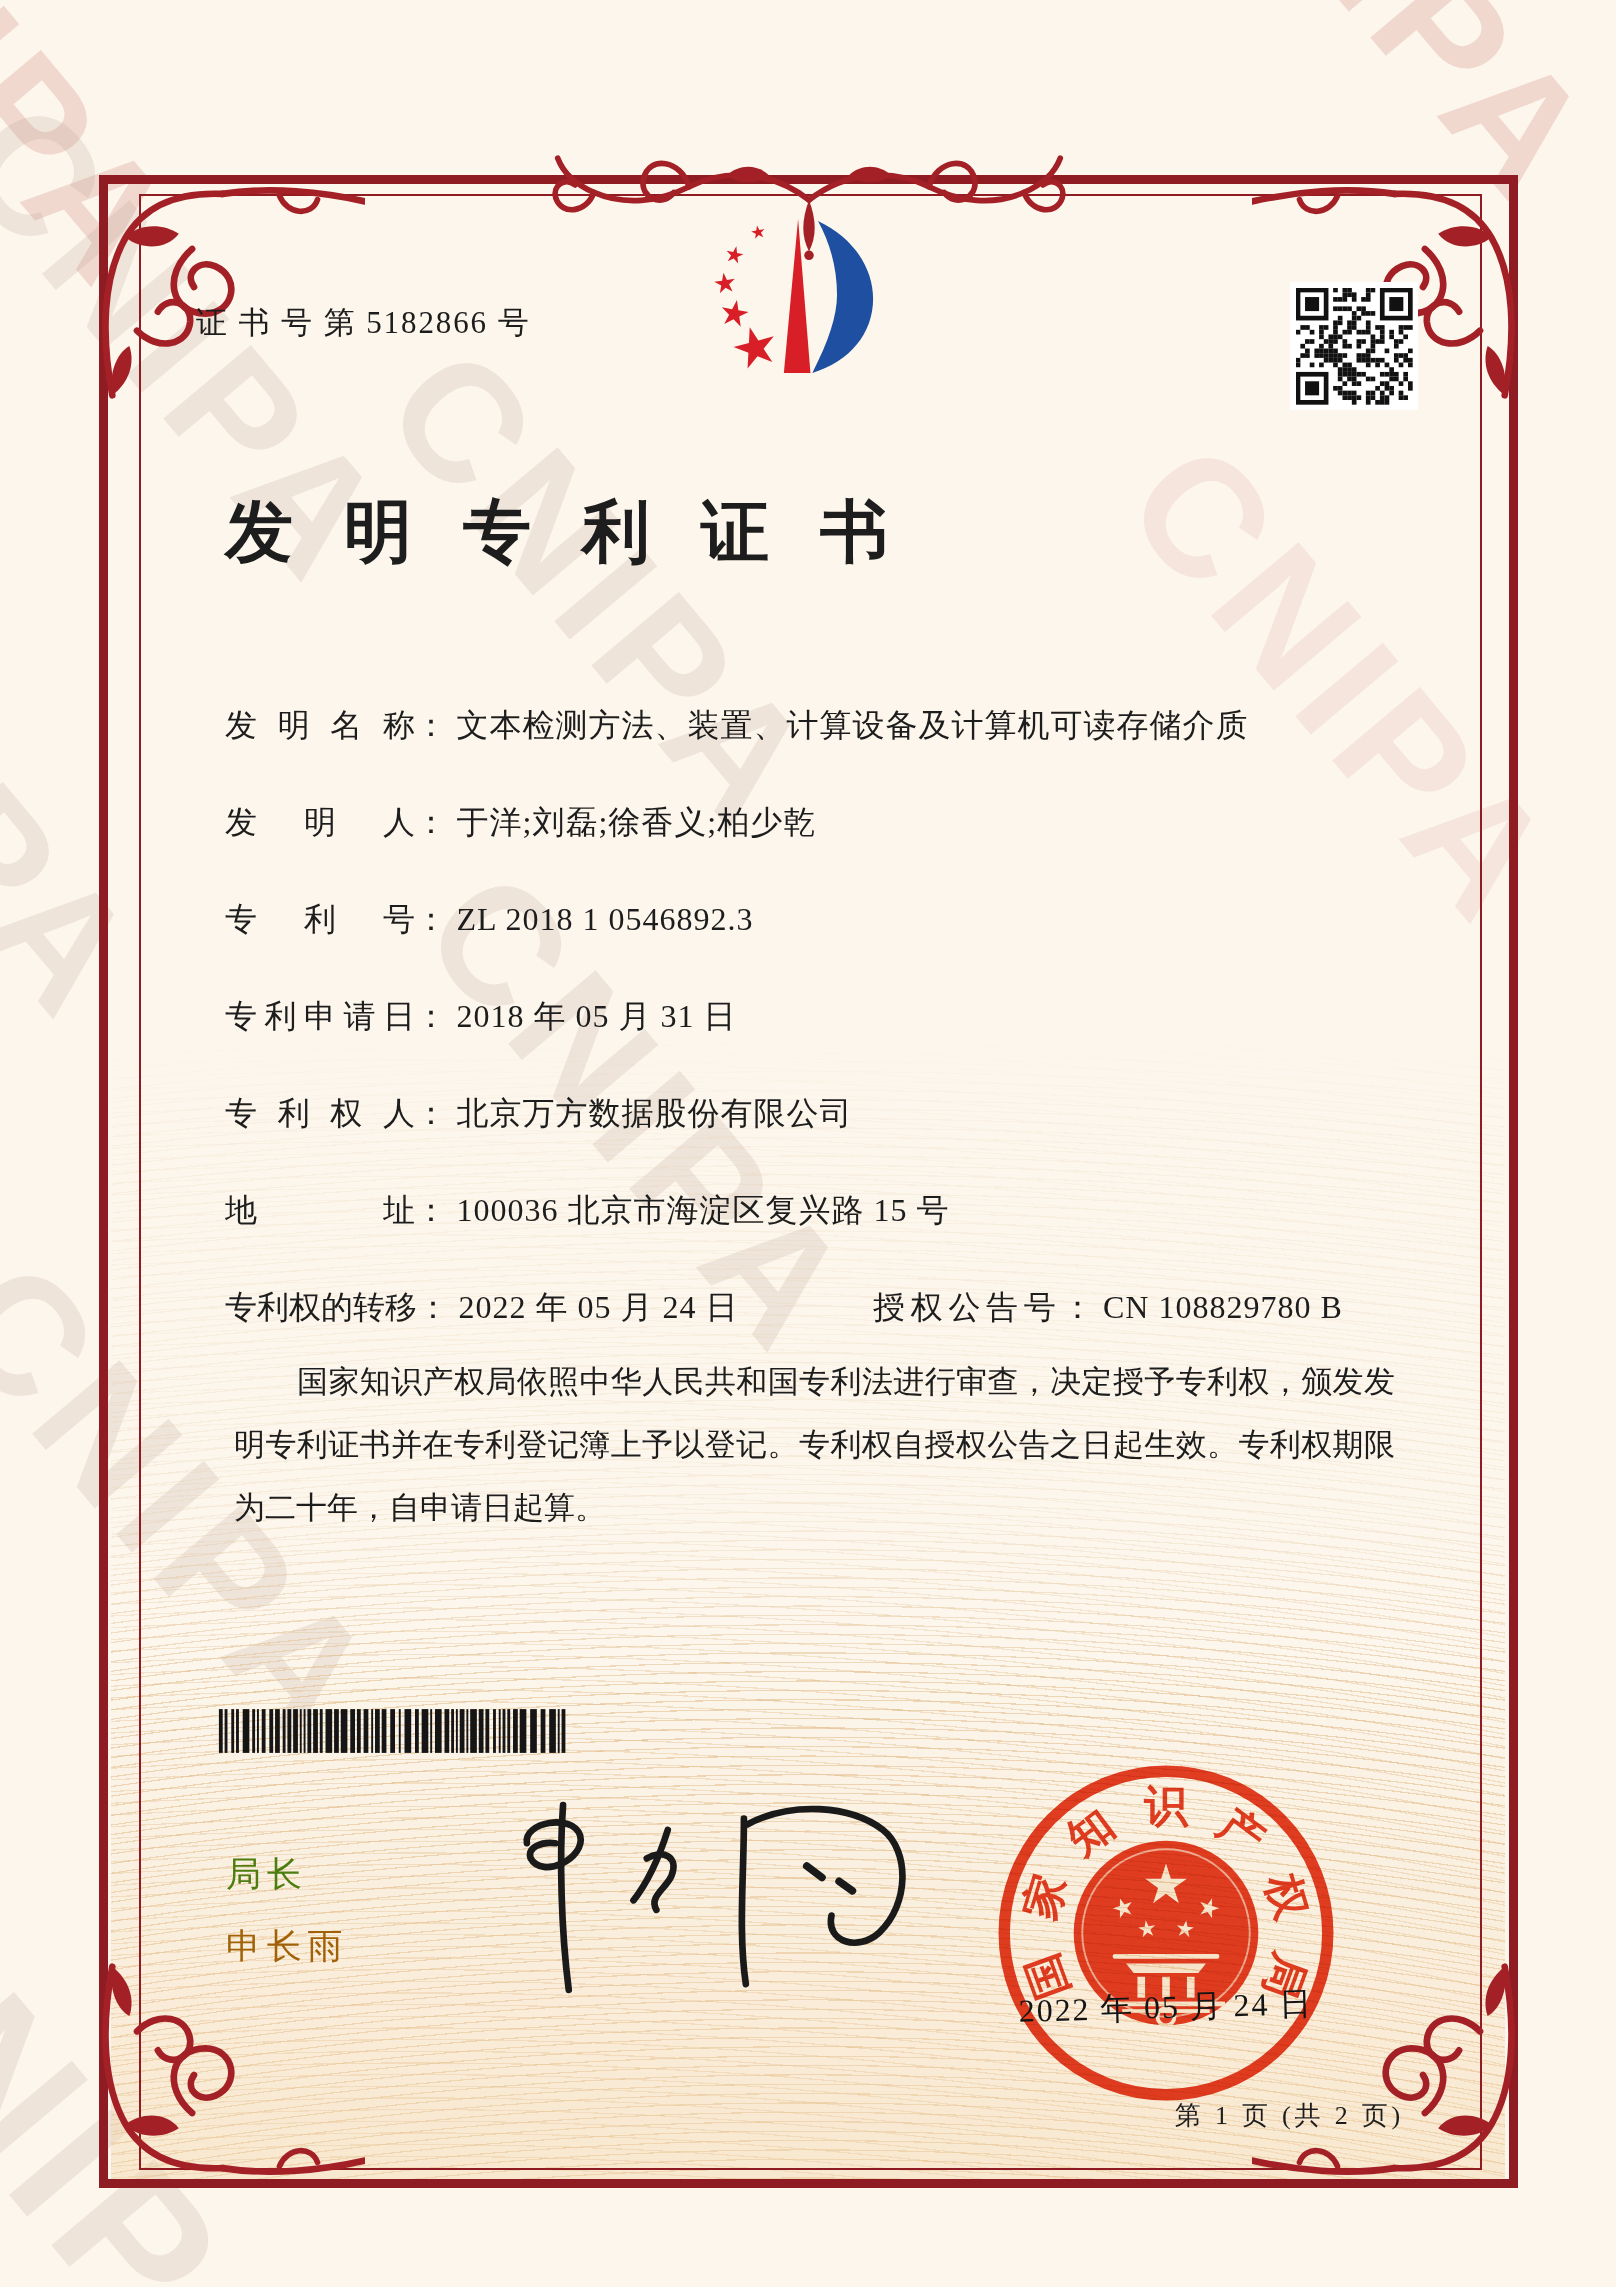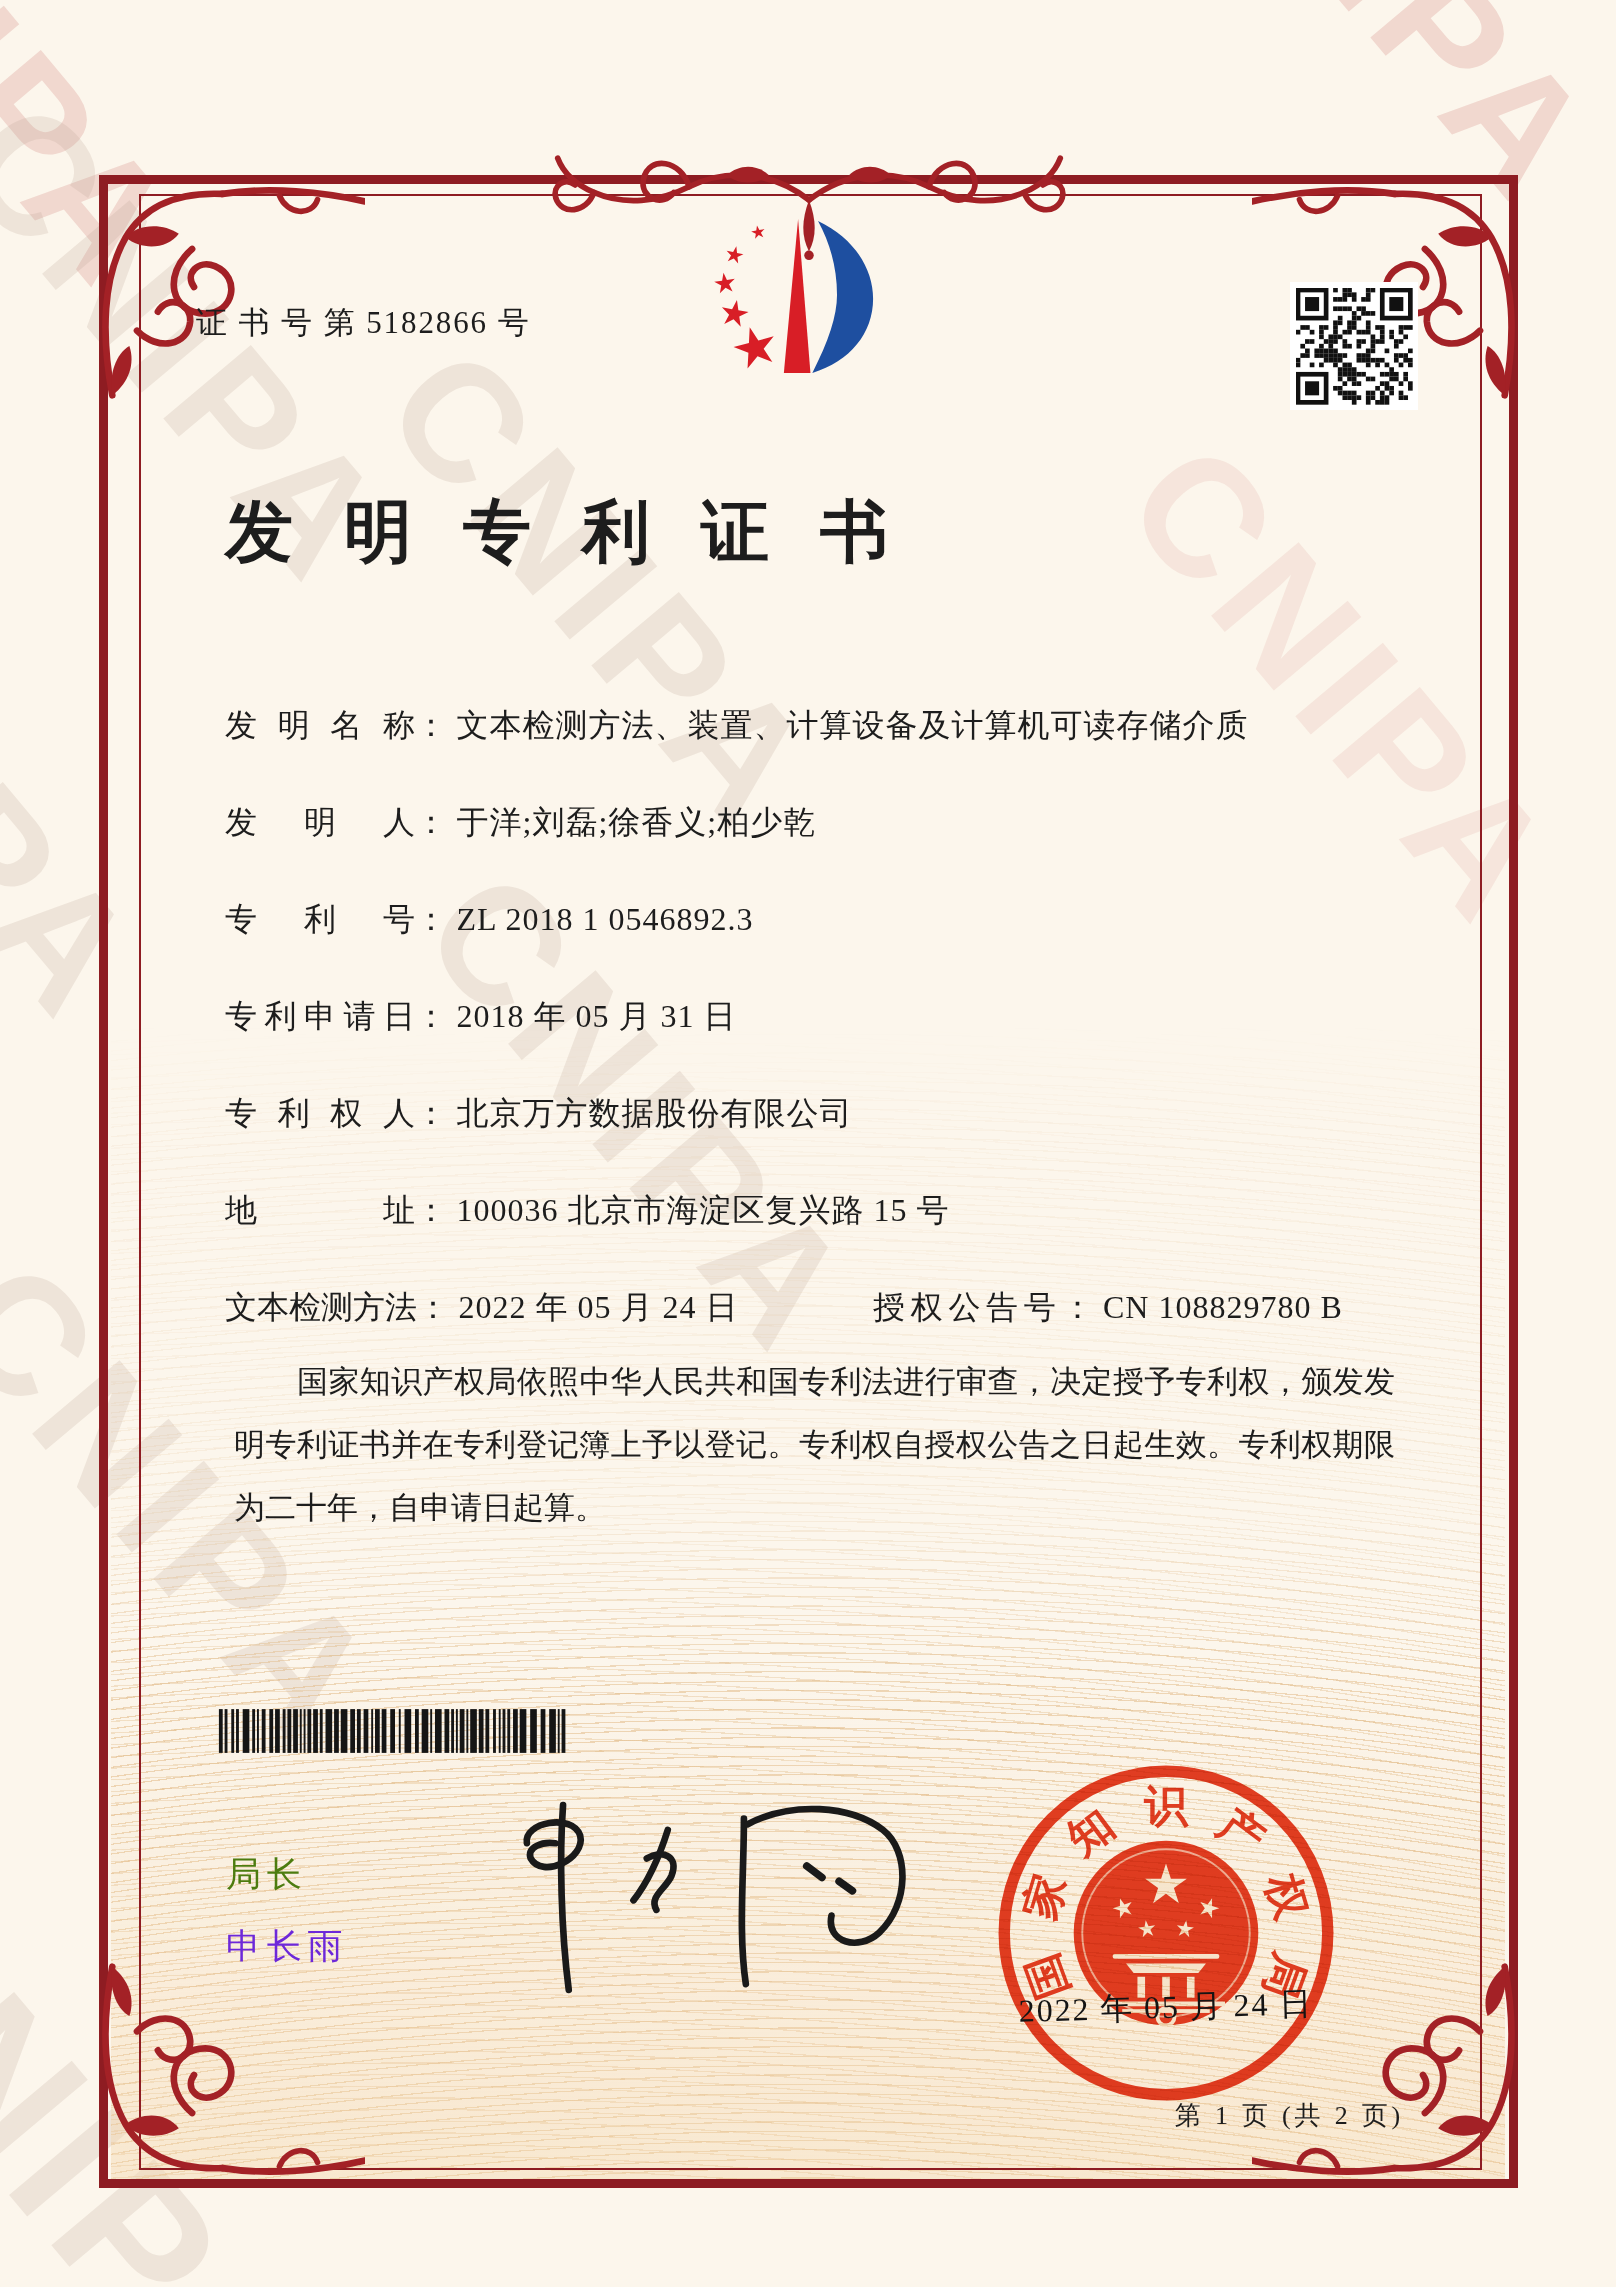--- a/index.html
+++ b/index.html
@@ -40,21 +40,21 @@
   .grant-pair2 .glabel{letter-spacing:5.7px;margin-left:44px;}
   
   .paras{position:absolute;left:225px;top:1341px;width:1179px;font-size:31px;line-height:63px;
          text-align:justify;text-justify:inter-ideograph;}
   .paras p{margin:9px;text-indent:63px;}
   
   .barcode{position:absolute;left:217px;top:1709px;}
   .officer-title{position:absolute;left:226px;top:1851px;font-size:35px;letter-spacing:5.7px;
          font-family:"Liberation Sans","DejaVu Sans",sans-serif;color:#4d7c0f;}
   .officer-name{position:absolute;left:226px;top:1923px;font-size:35px;letter-spacing:5.7px;
-         font-family:"Liberation Sans","DejaVu Sans",sans-serif;color:#6d28d9;}
+         font-family:"Liberation Sans","DejaVu Sans",sans-serif;color:#a16207;}
   .signature{position:absolute;left:504px;top:1788px;}
   .seal{position:absolute;left:989px;top:1756px;mix-blend-mode:multiply;}
   .seal-date{position:absolute;left:989px;top:1986px;width:354px;text-align:center;font-size:32px;
              color:#141414;letter-spacing:1.9px;transform:rotate(-1.5deg);white-space:nowrap;}
   .page-num{position:absolute;left:225px;top:2098px;width:1179px;text-align:right;
             font-size:26px;letter-spacing:3.8px;}
   .note-box{position:absolute;left:50%;top:2193px;transform:translateX(-50%);
             background:#ffffff;padding:11.4px 40px;font-size:29.5px;letter-spacing:2.9px;white-space:nowrap;}
   
   .orn{position:absolute;pointer-events:none;}
@@ -357,21 +357,21 @@
   <div class="frow" style="top:995px;">
     <span class="flabel">专利申请日</span><span class="colon">：</span><span class="fvalue">2018 年 05 月 31 日</span>
   </div>
   <div class="frow" style="top:1092px;">
     <span class="flabel">专 利 权 人</span><span class="colon">：</span><span class="fvalue">北京万方数据股份有限公司</span>
   </div>
   <div class="frow" style="top:1189px;">
     <span class="flabel">地 址</span><span class="colon">：</span><span class="fvalue">100036 北京市海淀区复兴路 15 号</span>
   </div>
   <div class="frow" style="top:1286px;">
-    <span class="glabel">文本检测方法</span><span class="colon">：</span><span class="fvalue">2022 年 05 月 24 日</span>
+    <span class="glabel">专利权的转移</span><span class="colon">：</span><span class="fvalue">2022 年 05 月 24 日</span>
     <span class="grant-pair2">
       <span class="glabel">授权公告号</span><span class="colon">：</span><span class="fvalue">CN 108829780 B</span>
     </span>
   </div>
 
   <div class="paras">
     <p>国家知识产权局依照中华人民共和国专利法进行审查，决定授予专利权，颁发发明专利证书并在专利登记簿上予以登记。专利权自授权公告之日起生效。专利权期限为二十年，自申请日起算。</p>
   </div>
 
   <svg class="barcode" width="356" height="44" viewBox="0 0 374 46">

